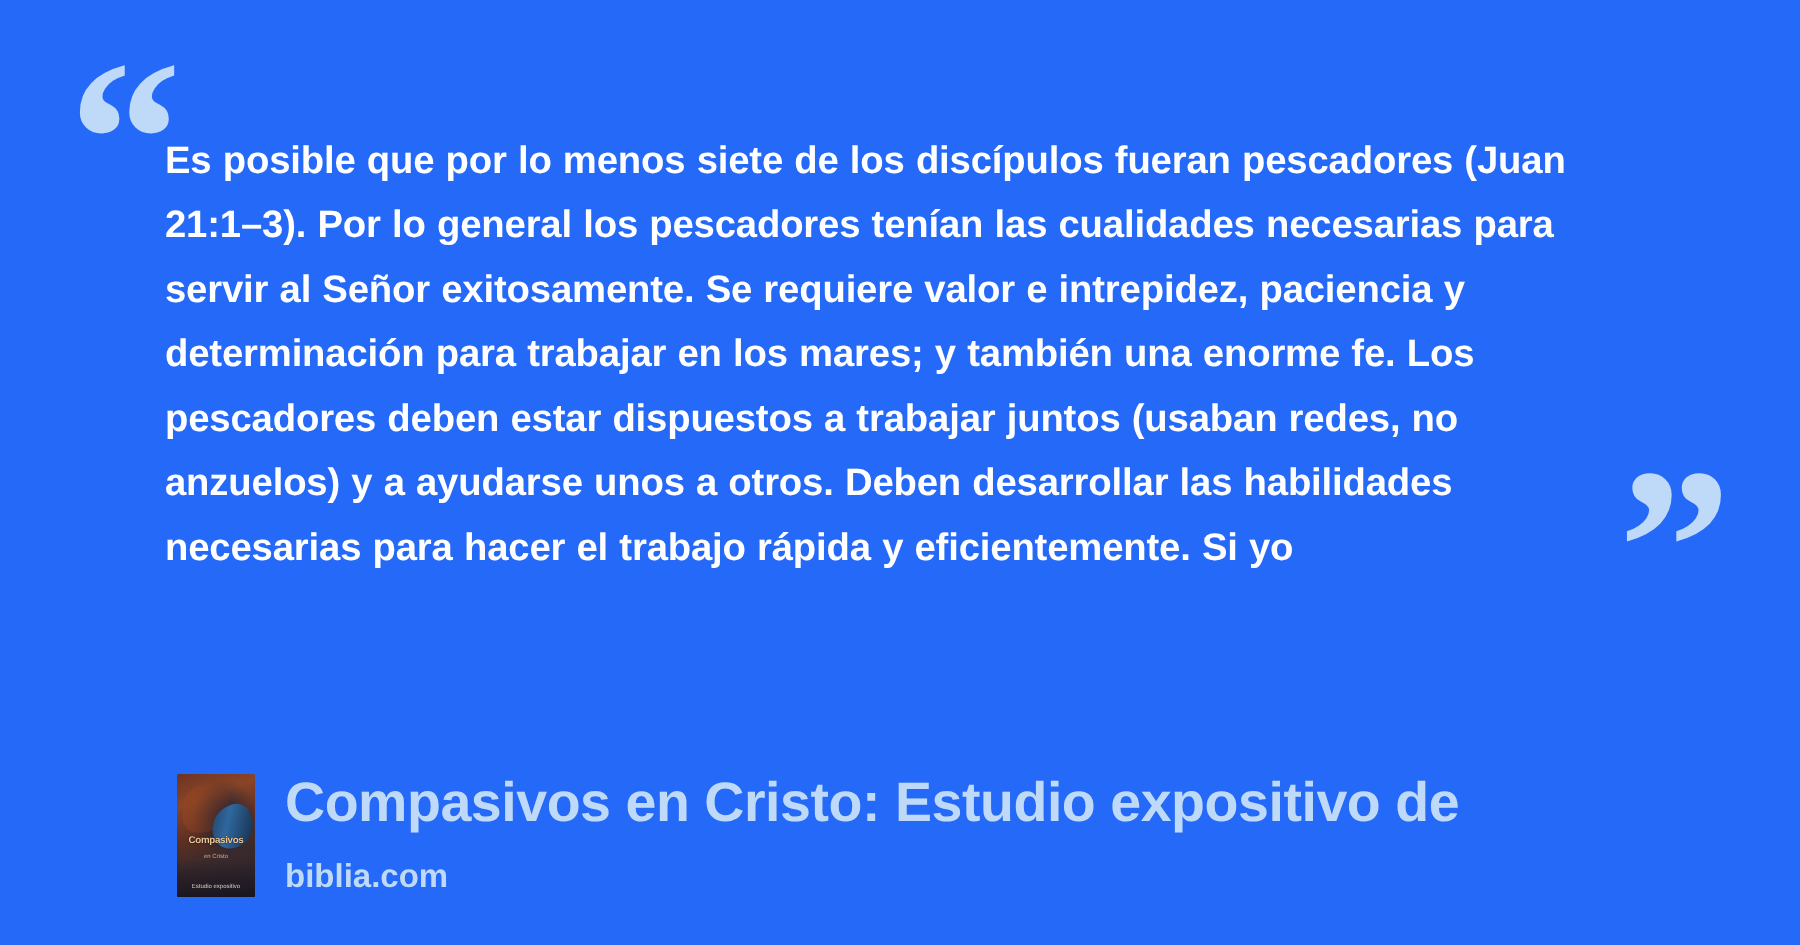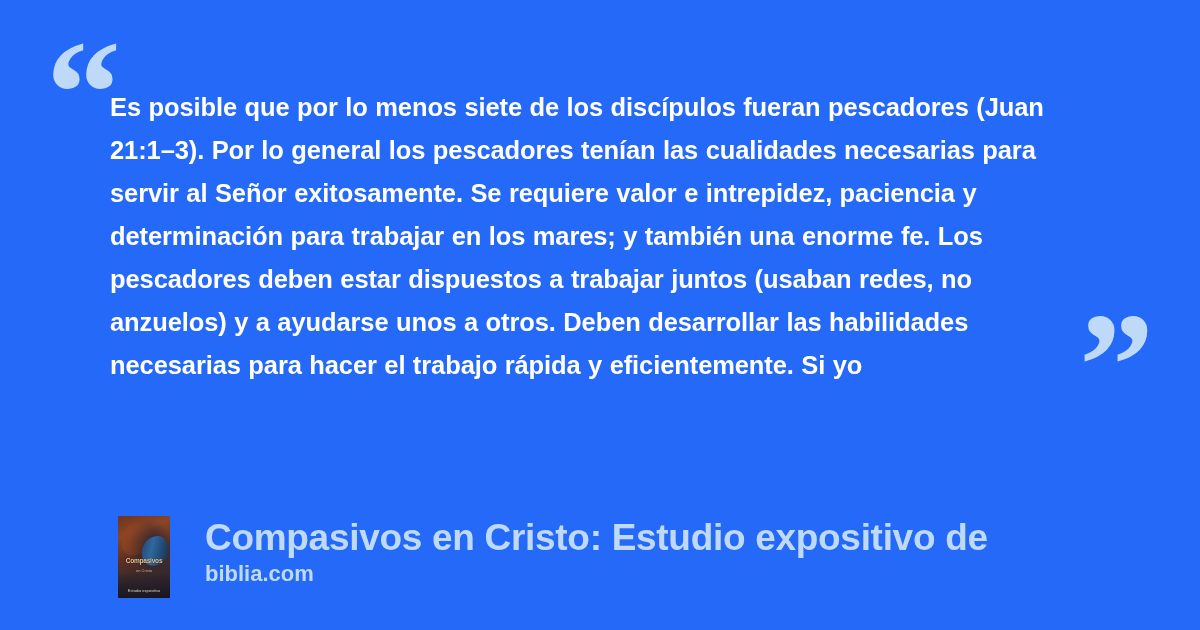--- a/index.html
+++ b/index.html
@@ -57,22 +57,22 @@
     letter-spacing: -0.1px;
     word-spacing: 0.5px;
   }
 
   
   .footer {
     position: absolute;
     left: 118px;
     bottom: 32px;
     display: flex;
-    align-items: flex-start;
-    gap: 35px;
+    align-items: flex-end;
+    gap: 20px;
   }
 
   .book-thumb {
     position: relative;
     width: 52px;
     height: 82px;
     flex: 0 0 auto;
     border-radius: 1px;
     overflow: hidden;
     background:
@@ -152,21 +152,21 @@
     font-weight: 700;
     line-height: 43px;
     letter-spacing: -0.3px;
     white-space: nowrap;
   }
   .footer-source {
     color: #bfdaf9;
     font-size: 22px;
     font-weight: 700;
     line-height: 28px;
-    margin-top: 1px;
+    margin-top: 14px;
   }
 </style>
 </head>
 <body>
 
 <div class="card">
 
   <div class="quote-mark quote-open">“</div>
 
   <div class="quote-body">Es posible que por lo menos siete de los discípulos fueran pescadores (Juan 21:1–3). Por lo general los pescadores tenían las cualidades necesarias para servir al Señor exitosamente. Se requiere valor e intrepidez, paciencia y determinación para trabajar en los mares; y también una enorme fe. Los pescadores deben estar dispuestos a trabajar juntos (usaban redes, no anzuelos) y a ayudarse unos a otros. Deben desarrollar las habilidades necesarias para hacer el trabajo rápida y eficientemente. Si yo</div>

